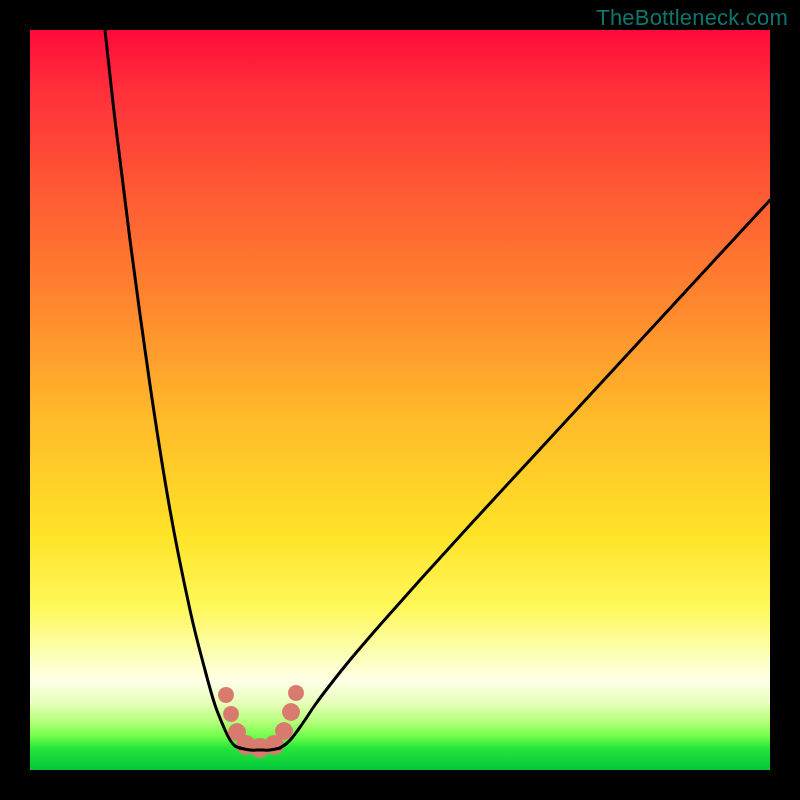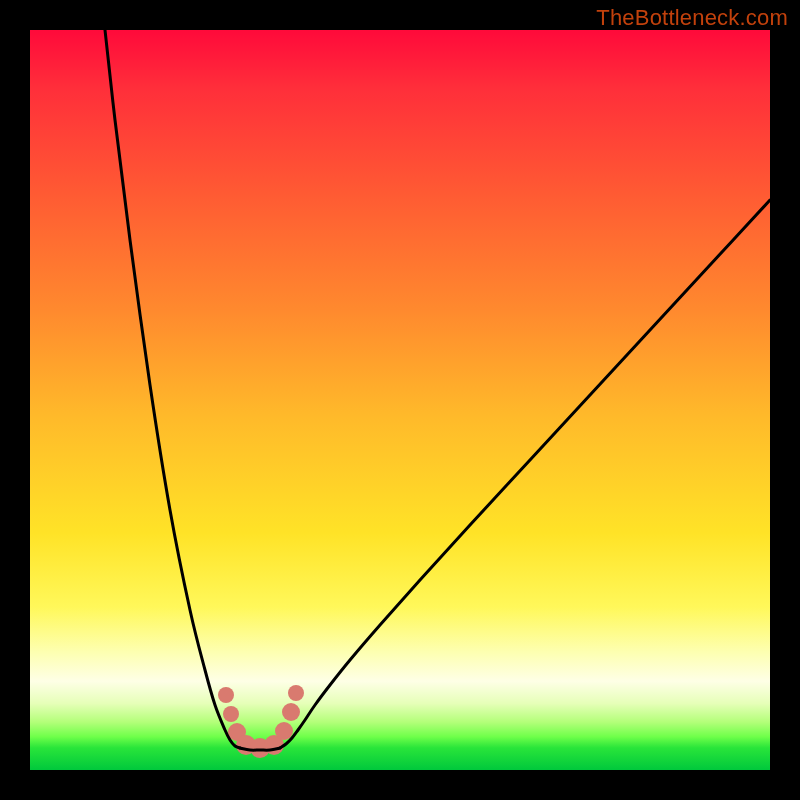--- a/index.html
+++ b/index.html
@@ -49,21 +49,21 @@
     top: 0;
     width: 740px;
     height: 740px;
   }
   .watermark {
     position: absolute;
     top: 5px;
     right: 12px;
     font-family: Arial, Helvetica, sans-serif;
     font-size: 22px;
-    color: #c2410c;
+    color: #0f766e;
     letter-spacing: 0.2px;
   }
 </style>
 </head>
 <body>
 
 <div class="frame">
   <div class="plot">
     <svg class="curve" viewBox="0 0 740 740">
       <g id="markers-g">

